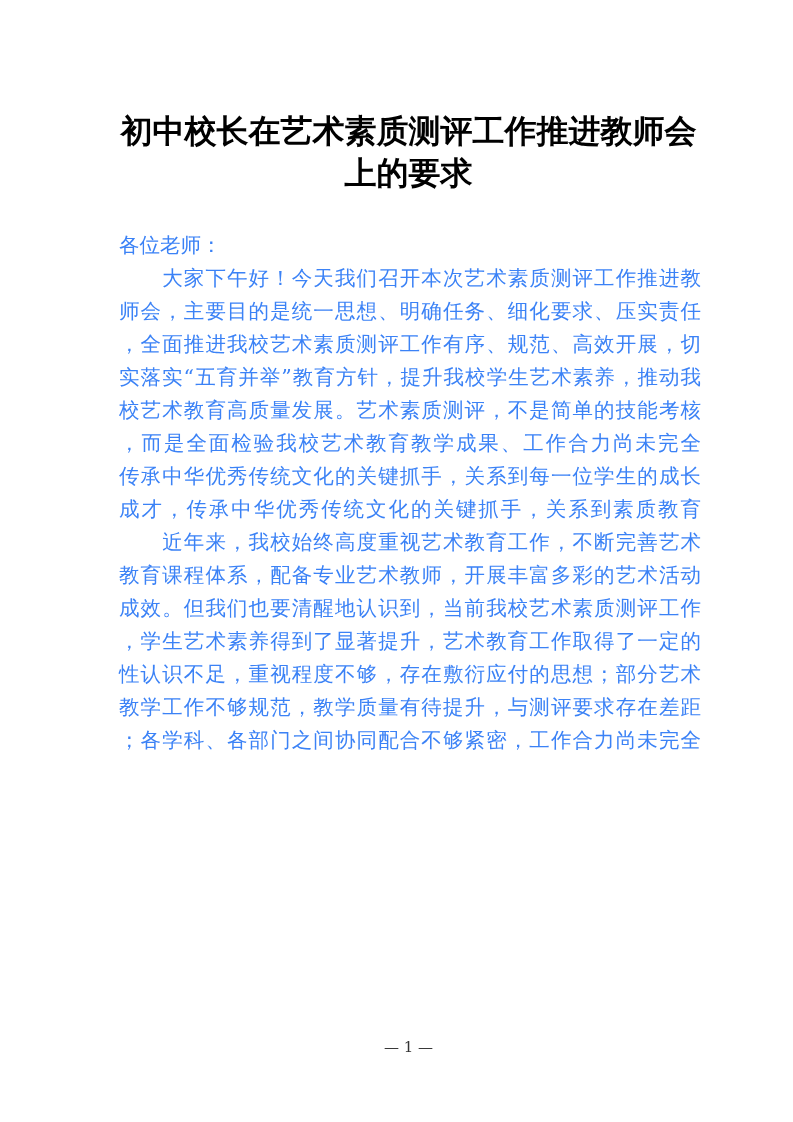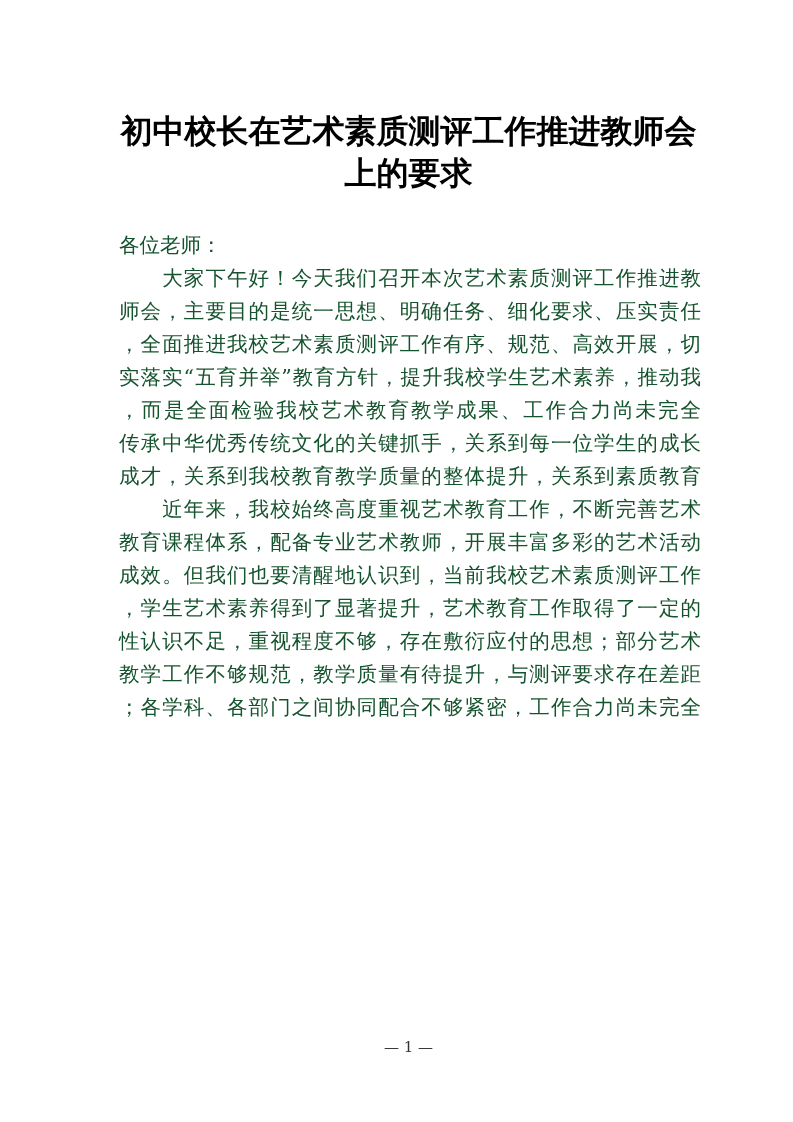--- a/index.html
+++ b/index.html
@@ -4,43 +4,44 @@
 <style>
   html, body { margin: 0; padding: 0; background: #ffffff; }
   body { width: 793px; height: 1122px; position: relative; overflow: hidden;
          font-family: "DejaVu Serif", "Liberation Serif", serif; color: #111; }
   .page { position: absolute; left: 12px; top: 0; width: 793px; height: 1122px; background: #fff; }
   .title { position: absolute; left: 100px; top: 110px; width: 593px; text-align: center;
            font-family: "DejaVu Sans", "Liberation Sans", sans-serif; font-weight: bold;
            font-size: 32px; line-height: 42px; color: #000; letter-spacing: 0px; }
   .body { position: absolute; left: 107px; top: 229px; width: 582px; }
   .line { display: block; height: 33px; line-height: 33px; font-size: 20.5px;
-          white-space: nowrap; text-align: justify; text-align-last: justify; color: #14532d; }
+          white-space: nowrap; text-align: justify; text-align-last: justify; color: #3b82f6; }
   .line.last { text-align-last: left; }
   .footer { position: absolute; left: 0; width: 793px; top: 1038px; text-align: center;
             font-size: 15px; color: #333; }
 </style>
 </head>
 <body>
 
 <div class="page">
   <div class="title">
     <div>初中校长在艺术素质测评工作推进教师会</div>
     <div>上的要求</div>
   </div>
 
   <div class="body">
     <span class="line last">各位老师：</span>
     <span class="line">　　大家下午好！今天我们召开本次艺术素质测评工作推进教</span>
     <span class="line">师会，主要目的是统一思想、明确任务、细化要求、压实责任</span>
     <span class="line">，全面推进我校艺术素质测评工作有序、规范、高效开展，切</span>
     <span class="line">实落实“五育并举”教育方针，提升我校学生艺术素养，推动我</span>
+    <span class="line">校艺术教育高质量发展。艺术素质测评，不是简单的技能考核</span>
     <span class="line">，而是全面检验我校艺术教育教学成果、工作合力尚未完全</span>
     <span class="line">传承中华优秀传统文化的关键抓手，关系到每一位学生的成长</span>
-    <span class="line">成才，关系到我校教育教学质量的整体提升，关系到素质教育</span>
+    <span class="line">成才，传承中华优秀传统文化的关键抓手，关系到素质教育</span>
     <span class="line">　　近年来，我校始终高度重视艺术教育工作，不断完善艺术</span>
     <span class="line">教育课程体系，配备专业艺术教师，开展丰富多彩的艺术活动</span>
     <span class="line">成效。但我们也要清醒地认识到，当前我校艺术素质测评工作</span>
     <span class="line">，学生艺术素养得到了显著提升，艺术教育工作取得了一定的</span>
     <span class="line">性认识不足，重视程度不够，存在敷衍应付的思想；部分艺术</span>
     <span class="line">教学工作不够规范，教学质量有待提升，与测评要求存在差距</span>
     <span class="line">；各学科、各部门之间协同配合不够紧密，工作合力尚未完全</span>
   </div>
 
   <div class="footer">— 1 —</div>

